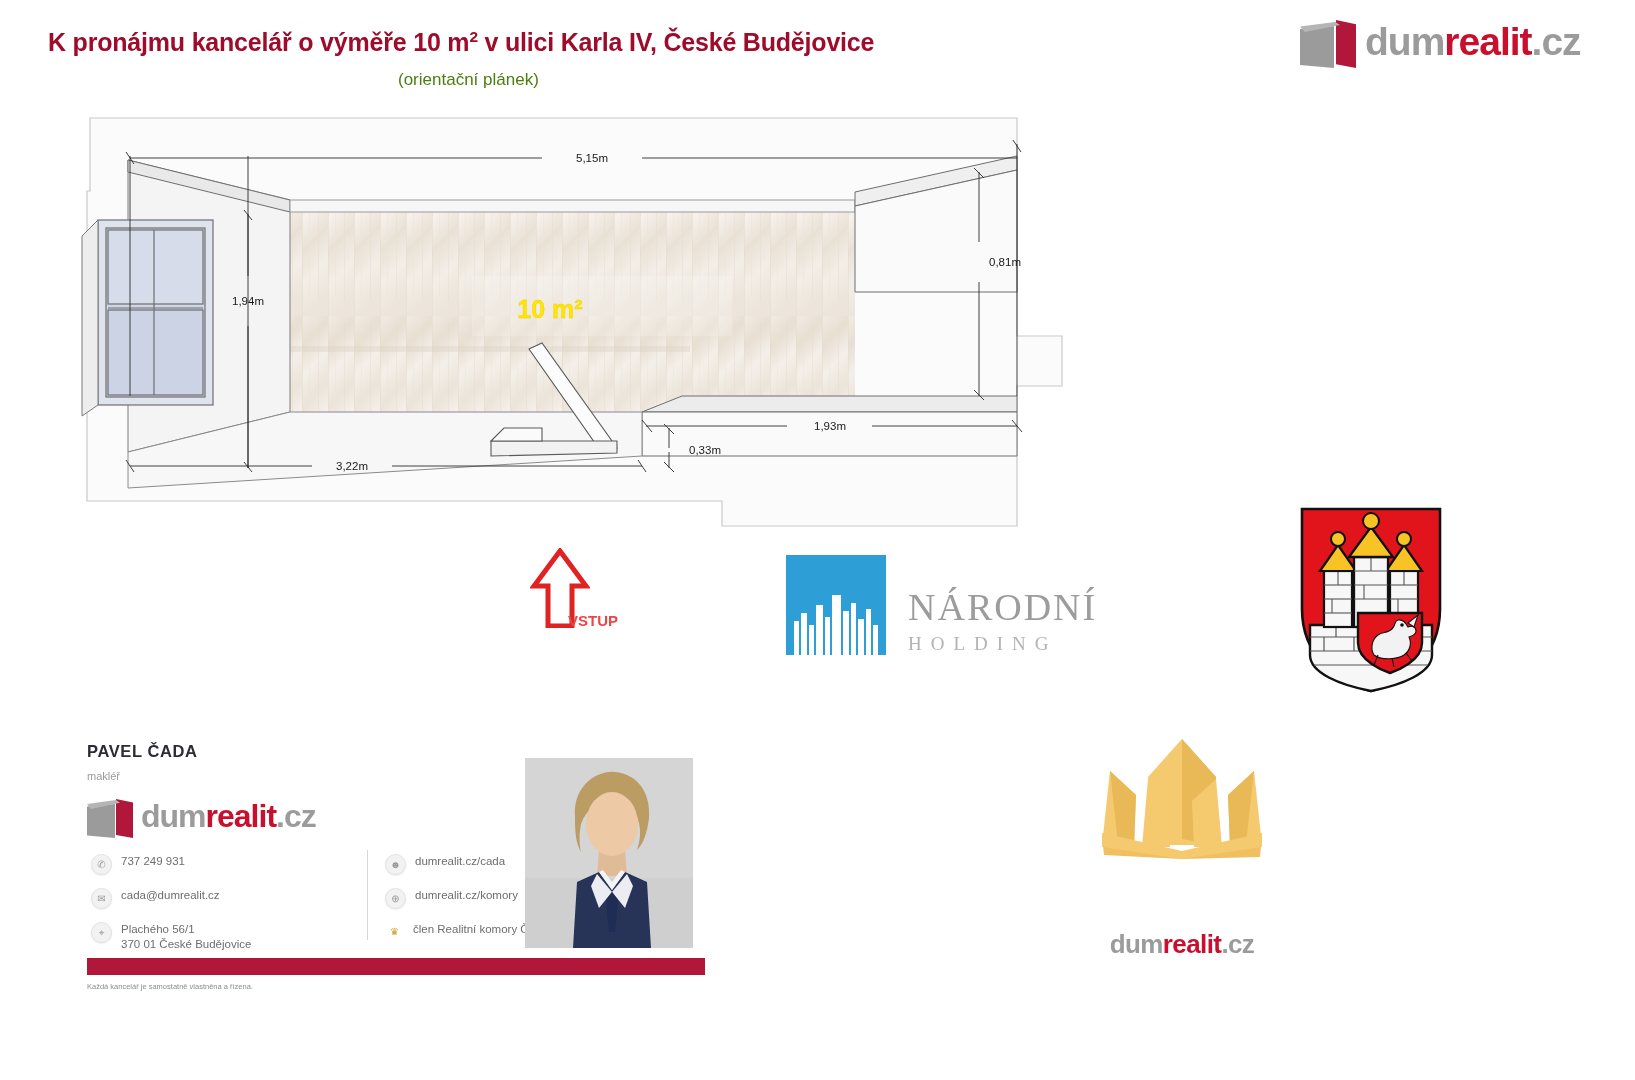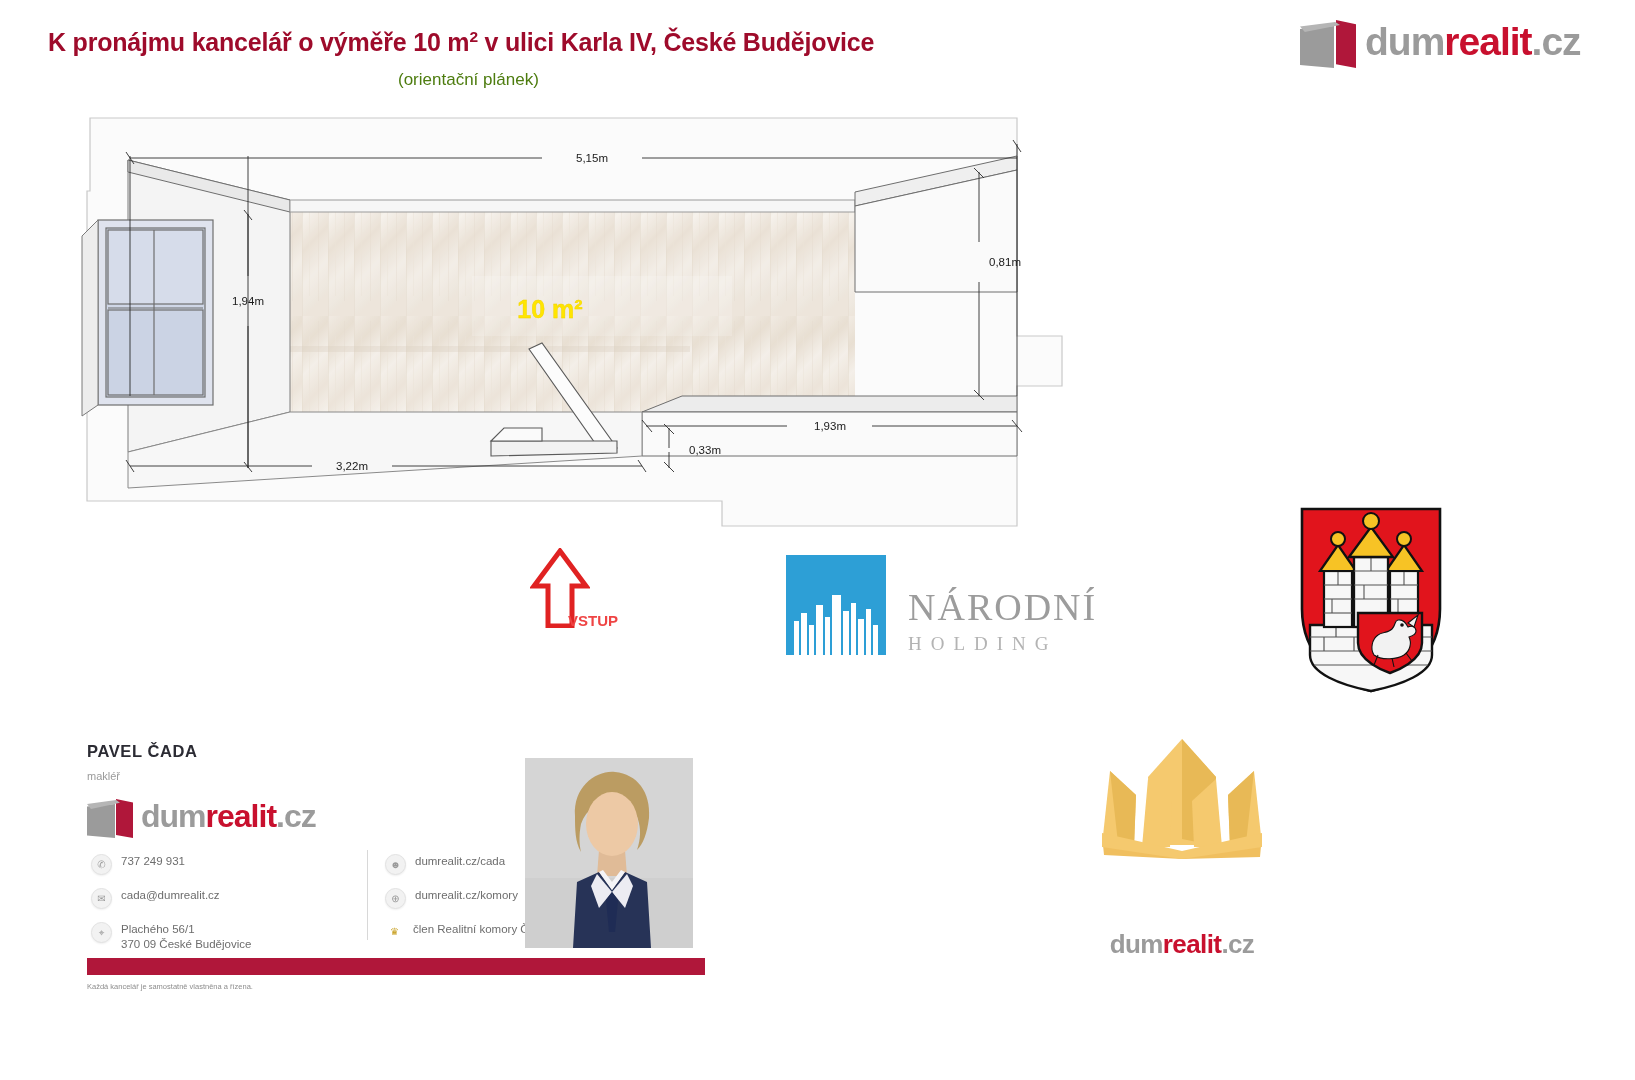--- a/index.html
+++ b/index.html
@@ -359,21 +359,21 @@
       <span class="contact-ico">✆</span>
       <span class="contact-txt">737 249 931</span>
     </div>
     <div class="contact-row">
       <span class="contact-ico">✉</span>
       <span class="contact-txt">cada@dumrealit.cz</span>
     </div>
     <div class="contact-row">
       <span class="contact-ico">⌖</span>
       <span class="contact-txt" style="white-space:pre-line">Plachého 56/1
-370 09 České Budějovice</span>
+370 01 České Budějovice</span>
     </div>
   </div>
 
   <div class="contact-col" id="contact-right">
     <div class="contact-row">
       <span class="contact-ico">☻</span>
       <span class="contact-txt">dumrealit.cz/cada</span>
     </div>
     <div class="contact-row">
       <span class="contact-ico">⊕</span>

